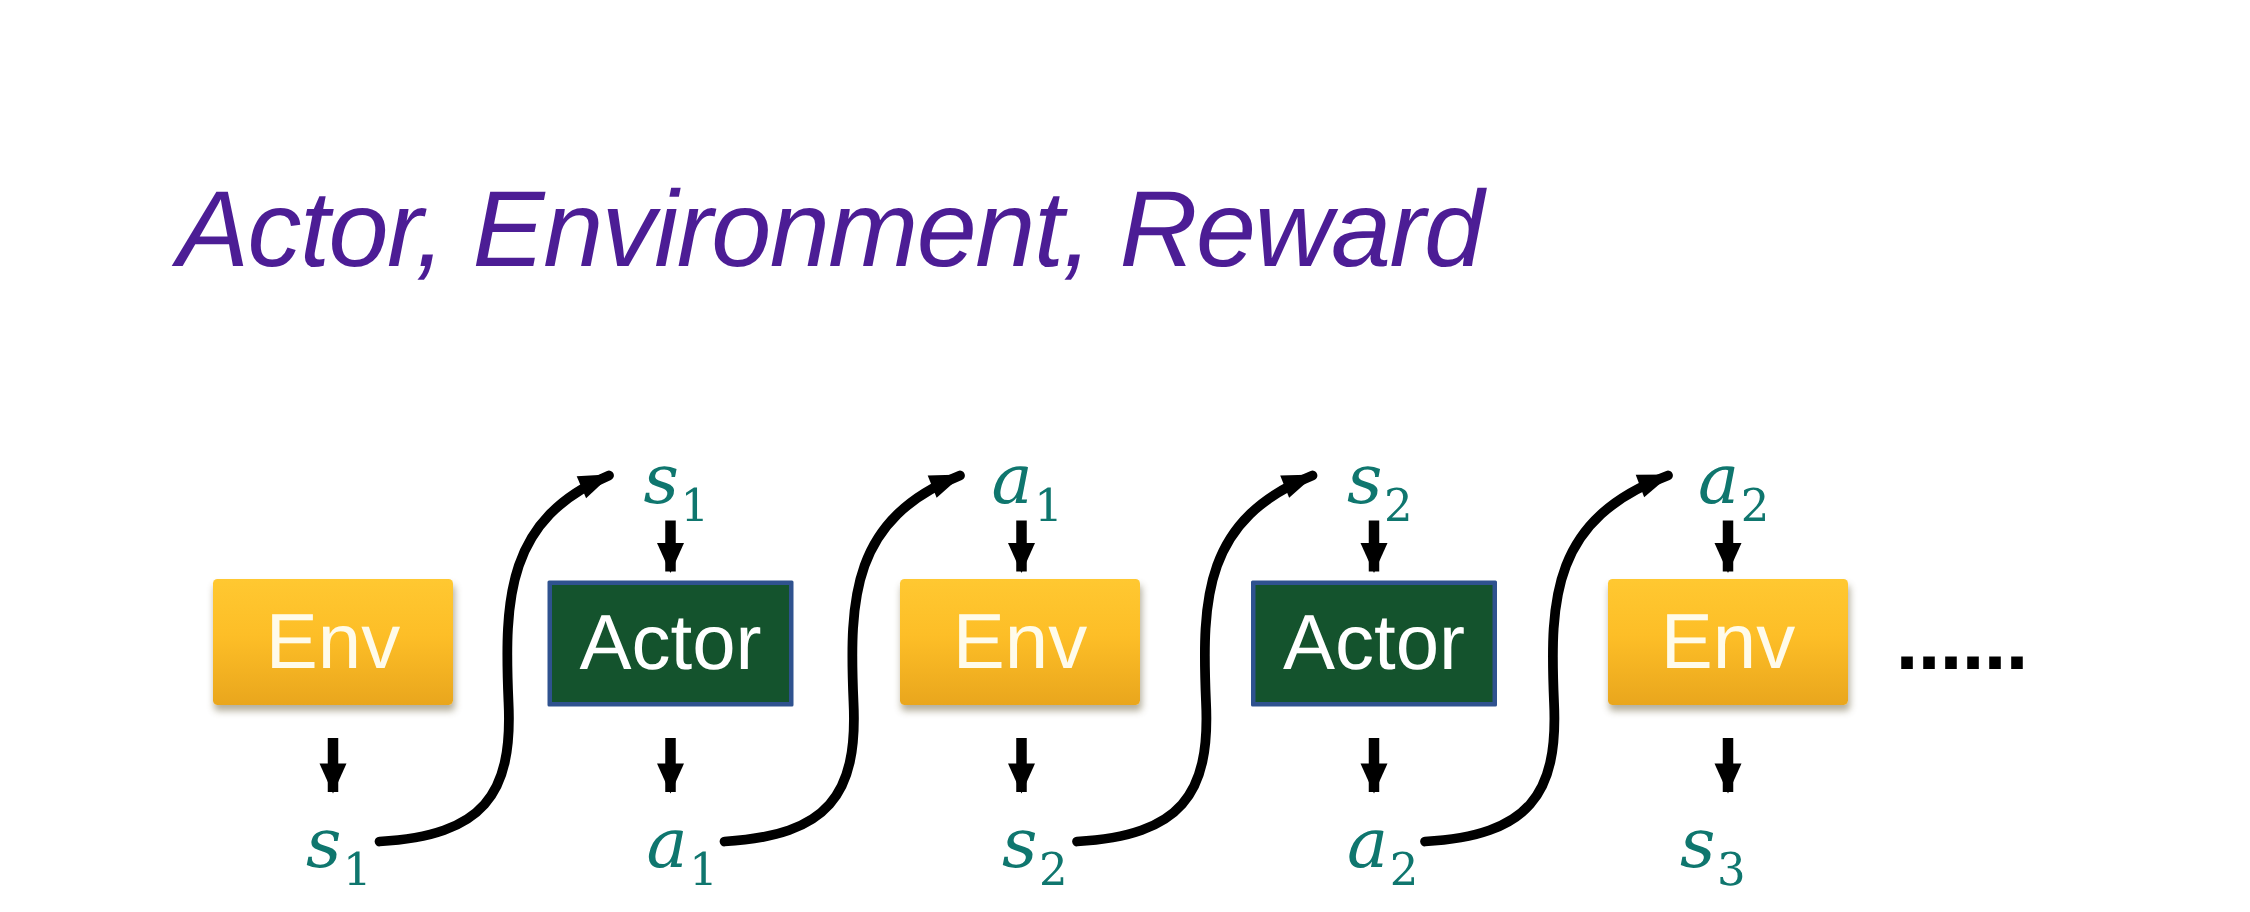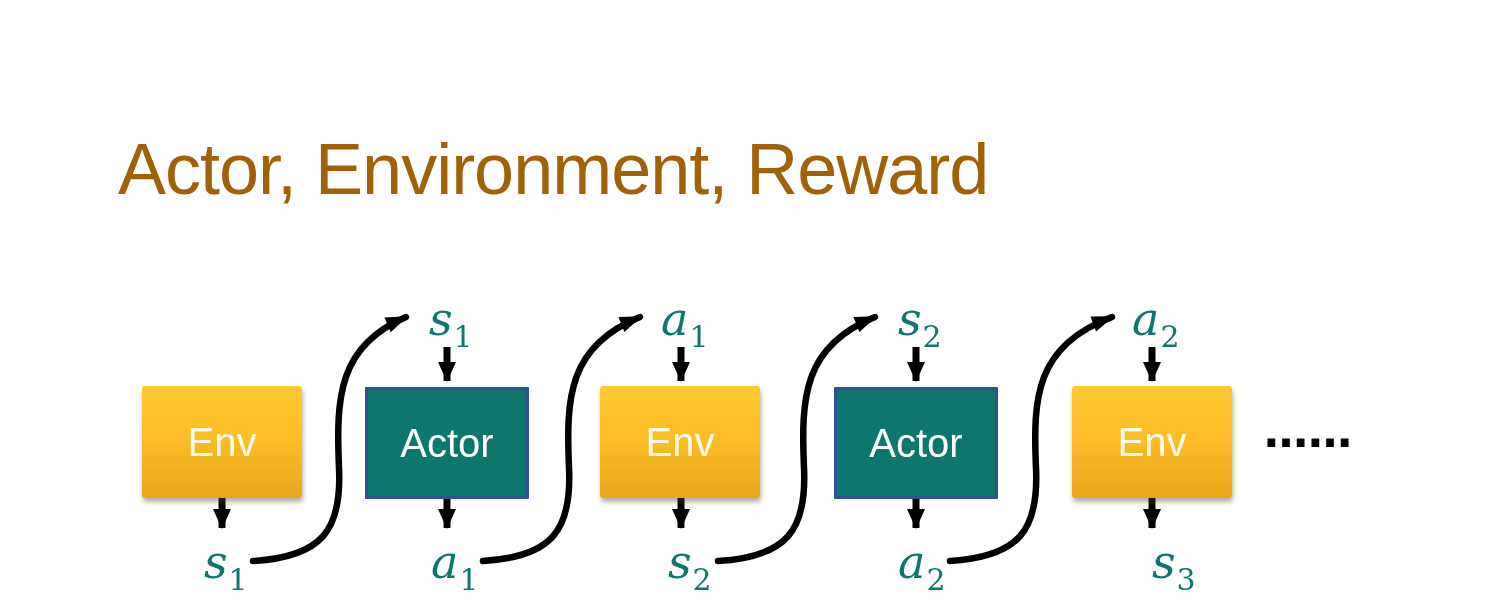--- a/index.html
+++ b/index.html
@@ -5,42 +5,43 @@
   html,body{margin:0;padding:0;background:#ffffff;}
   .slide{
     position:relative;
     width:1500px;height:608px;
     background:#ffffff;
     overflow:hidden;
     font-family:"Liberation Sans", sans-serif;
   }
   .title{
     position:absolute;
-    left:118px;top:128px;
+    left:118px;top:112px;
     font-size:72px;
     font-weight:300;
     letter-spacing:-1px;
-    color:#a16207;
+    color:#4c1d95;
     white-space:nowrap;
+    font-style:italic;
   }
   .box{
     position:absolute;
-    width:160px;height:112px;
+    width:160px;height:84px;
     display:flex;align-items:center;justify-content:center;
-    font-size:40px;
+    font-size:52px;
     box-sizing:border-box;
   }
   .box.env{
     background:linear-gradient(180deg,#FFC831 0%,#FDBE27 45%,#E9A61D 100%);
     color:#FFFBEA;
     border-radius:3px;
     box-shadow:1px 4px 5px rgba(90,80,40,0.45);
   }
   .box.actor{
-    background:#0f766e;
+    background:#14532d;
     color:#ffffff;
     border:3px solid #2F528F;
     border-radius:1px;
   }
   .mlab{
     position:absolute;
     font-family:"DejaVu Serif", serif;
     font-style:italic;
     font-size:46px;
     line-height:1;
@@ -120,17 +121,17 @@
 
   <span class="mlab" style="left:429px;top:296px;"><span>s</span><span class="sub">1</span></span>
   <span class="mlab" style="left:661px;top:296px;"><span>a</span><span class="sub">1</span></span>
   <span class="mlab" style="left:898px;top:296px;"><span>s</span><span class="sub">2</span></span>
   <span class="mlab" style="left:1132px;top:296px;"><span>a</span><span class="sub">2</span></span>
 
   <span class="mlab" style="left:204px;top:539px;"><span>s</span><span class="sub">1</span></span>
   <span class="mlab" style="left:431px;top:539px;"><span>a</span><span class="sub">1</span></span>
   <span class="mlab" style="left:668px;top:539px;"><span>s</span><span class="sub">2</span></span>
   <span class="mlab" style="left:898px;top:539px;"><span>a</span><span class="sub">2</span></span>
-  <span class="mlab" style="left:1152px;top:539px;"><span>s</span><span class="sub">3</span></span>
+  <span class="mlab" style="left:1120px;top:539px;"><span>s</span><span class="sub">3</span></span>
 
   <div class="dots">……</div>
 
 </div>
 
 </body></html>

